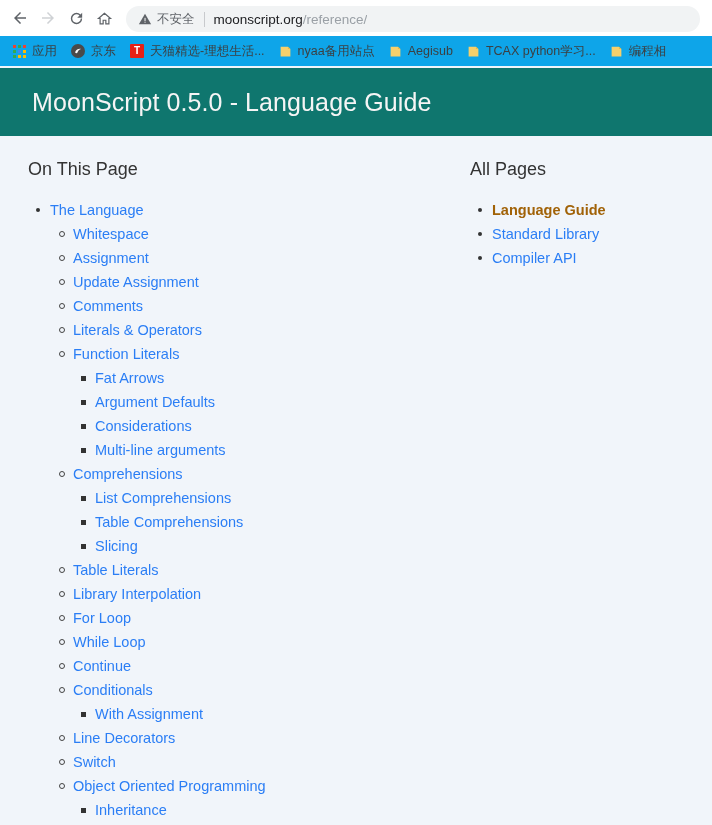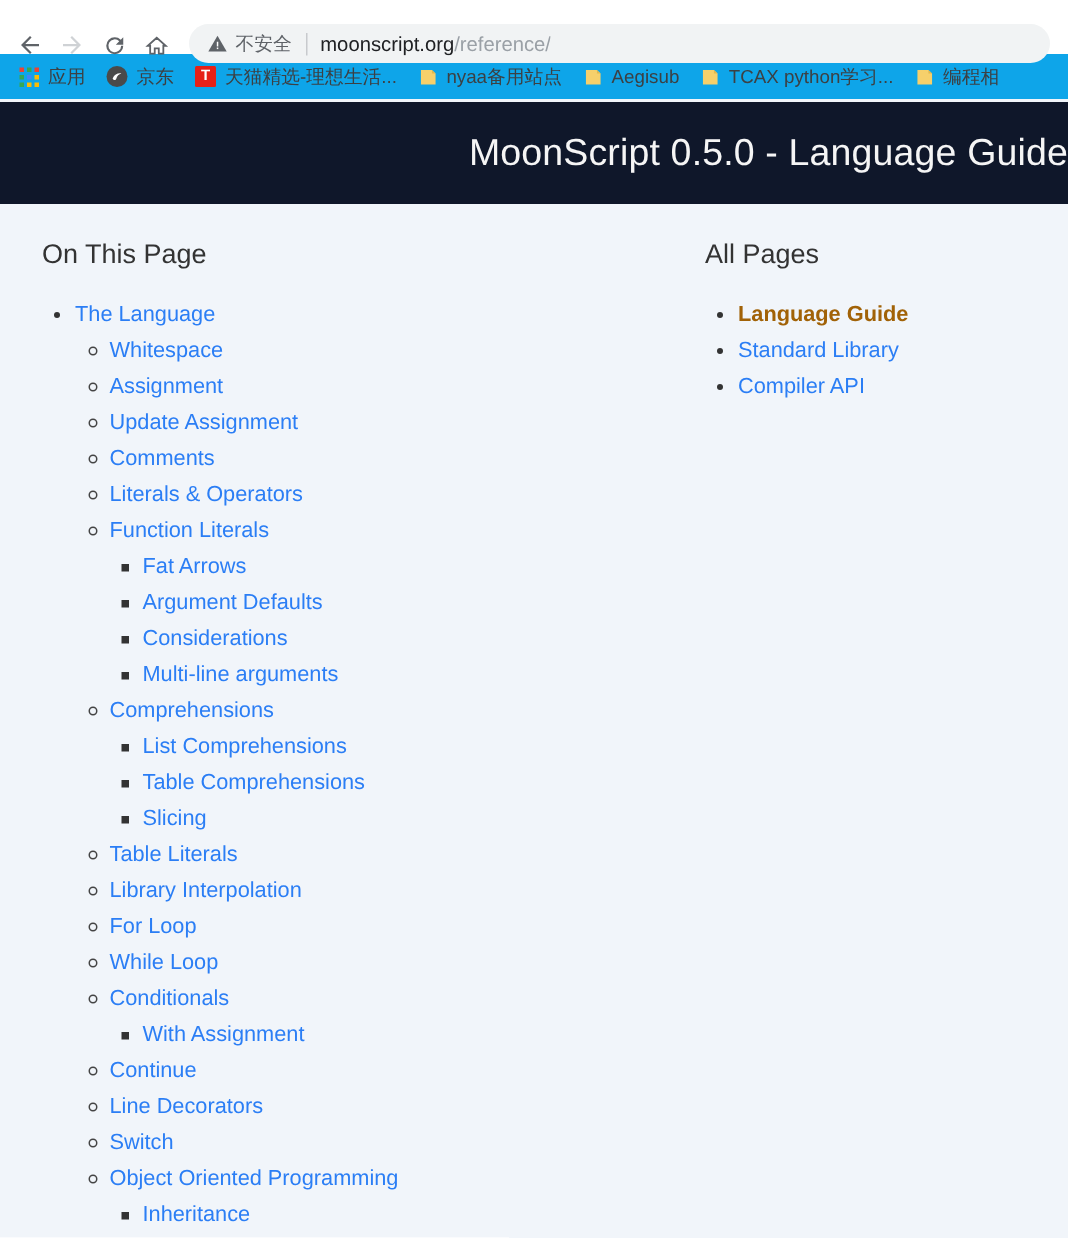--- a/index.html
+++ b/index.html
@@ -14,22 +14,22 @@
 
   
   .browser-chrome {
     width: 712px;
     background: #ffffff;
   }
 
   .toolbar {
     height: 36px;
     display: flex;
-    align-items: flex-start;
-    padding: 16px 6px;
+    align-items: flex-end;
+    padding: 4px 6px;
     background: #ffffff;
   }
 
   .nav-btn {
     width: 28px;
     height: 28px;
     display: flex;
     align-items: center;
     justify-content: center;
     flex: 0 0 auto;
@@ -145,27 +145,26 @@
   
   .page {
     width: 712px;
     height: 759px;
     background: #f1f5fa;
     overflow: hidden;
     position: relative;
   }
 
   .site-header {
-    background: #0f172a;
+    background: #0f766e;
     height: 68px;
     display: flex;
     align-items: center;
     padding-left: 32px;
     margin-top: 2px;
-    justify-content: flex-end;
   }
   .site-title {
     color: #f5f5f5;
     font-size: 25px;
     font-weight: normal;
     letter-spacing: 0.1px;
   }
 
   .content {
     display: flex;
@@ -384,24 +383,24 @@
                 </ul></li>
               <li><a class="toc-link" href="#">Comprehensions</a><ul class="lvl3">
                   <li><a class="toc-link" href="#">List Comprehensions</a></li>
                   <li><a class="toc-link" href="#">Table Comprehensions</a></li>
                   <li><a class="toc-link" href="#">Slicing</a></li>
                 </ul></li>
               <li><a class="toc-link" href="#">Table Literals</a></li>
               <li><a class="toc-link" href="#">Library Interpolation</a></li>
               <li><a class="toc-link" href="#">For Loop</a></li>
               <li><a class="toc-link" href="#">While Loop</a></li>
+              <li><a class="toc-link" href="#">Continue</a></li>
               <li><a class="toc-link" href="#">Conditionals</a><ul class="lvl3">
                   <li><a class="toc-link" href="#">With Assignment</a></li>
                 </ul></li>
-              <li><a class="toc-link" href="#">Continue</a></li>
               <li><a class="toc-link" href="#">Line Decorators</a></li>
               <li><a class="toc-link" href="#">Switch</a></li>
               <li><a class="toc-link" href="#">Object Oriented Programming</a><ul class="lvl3">
                   <li><a class="toc-link" href="#">Inheritance</a></li>
                 </ul></li>
             </ul>
         </li>
       </ul>
     </div>
 

